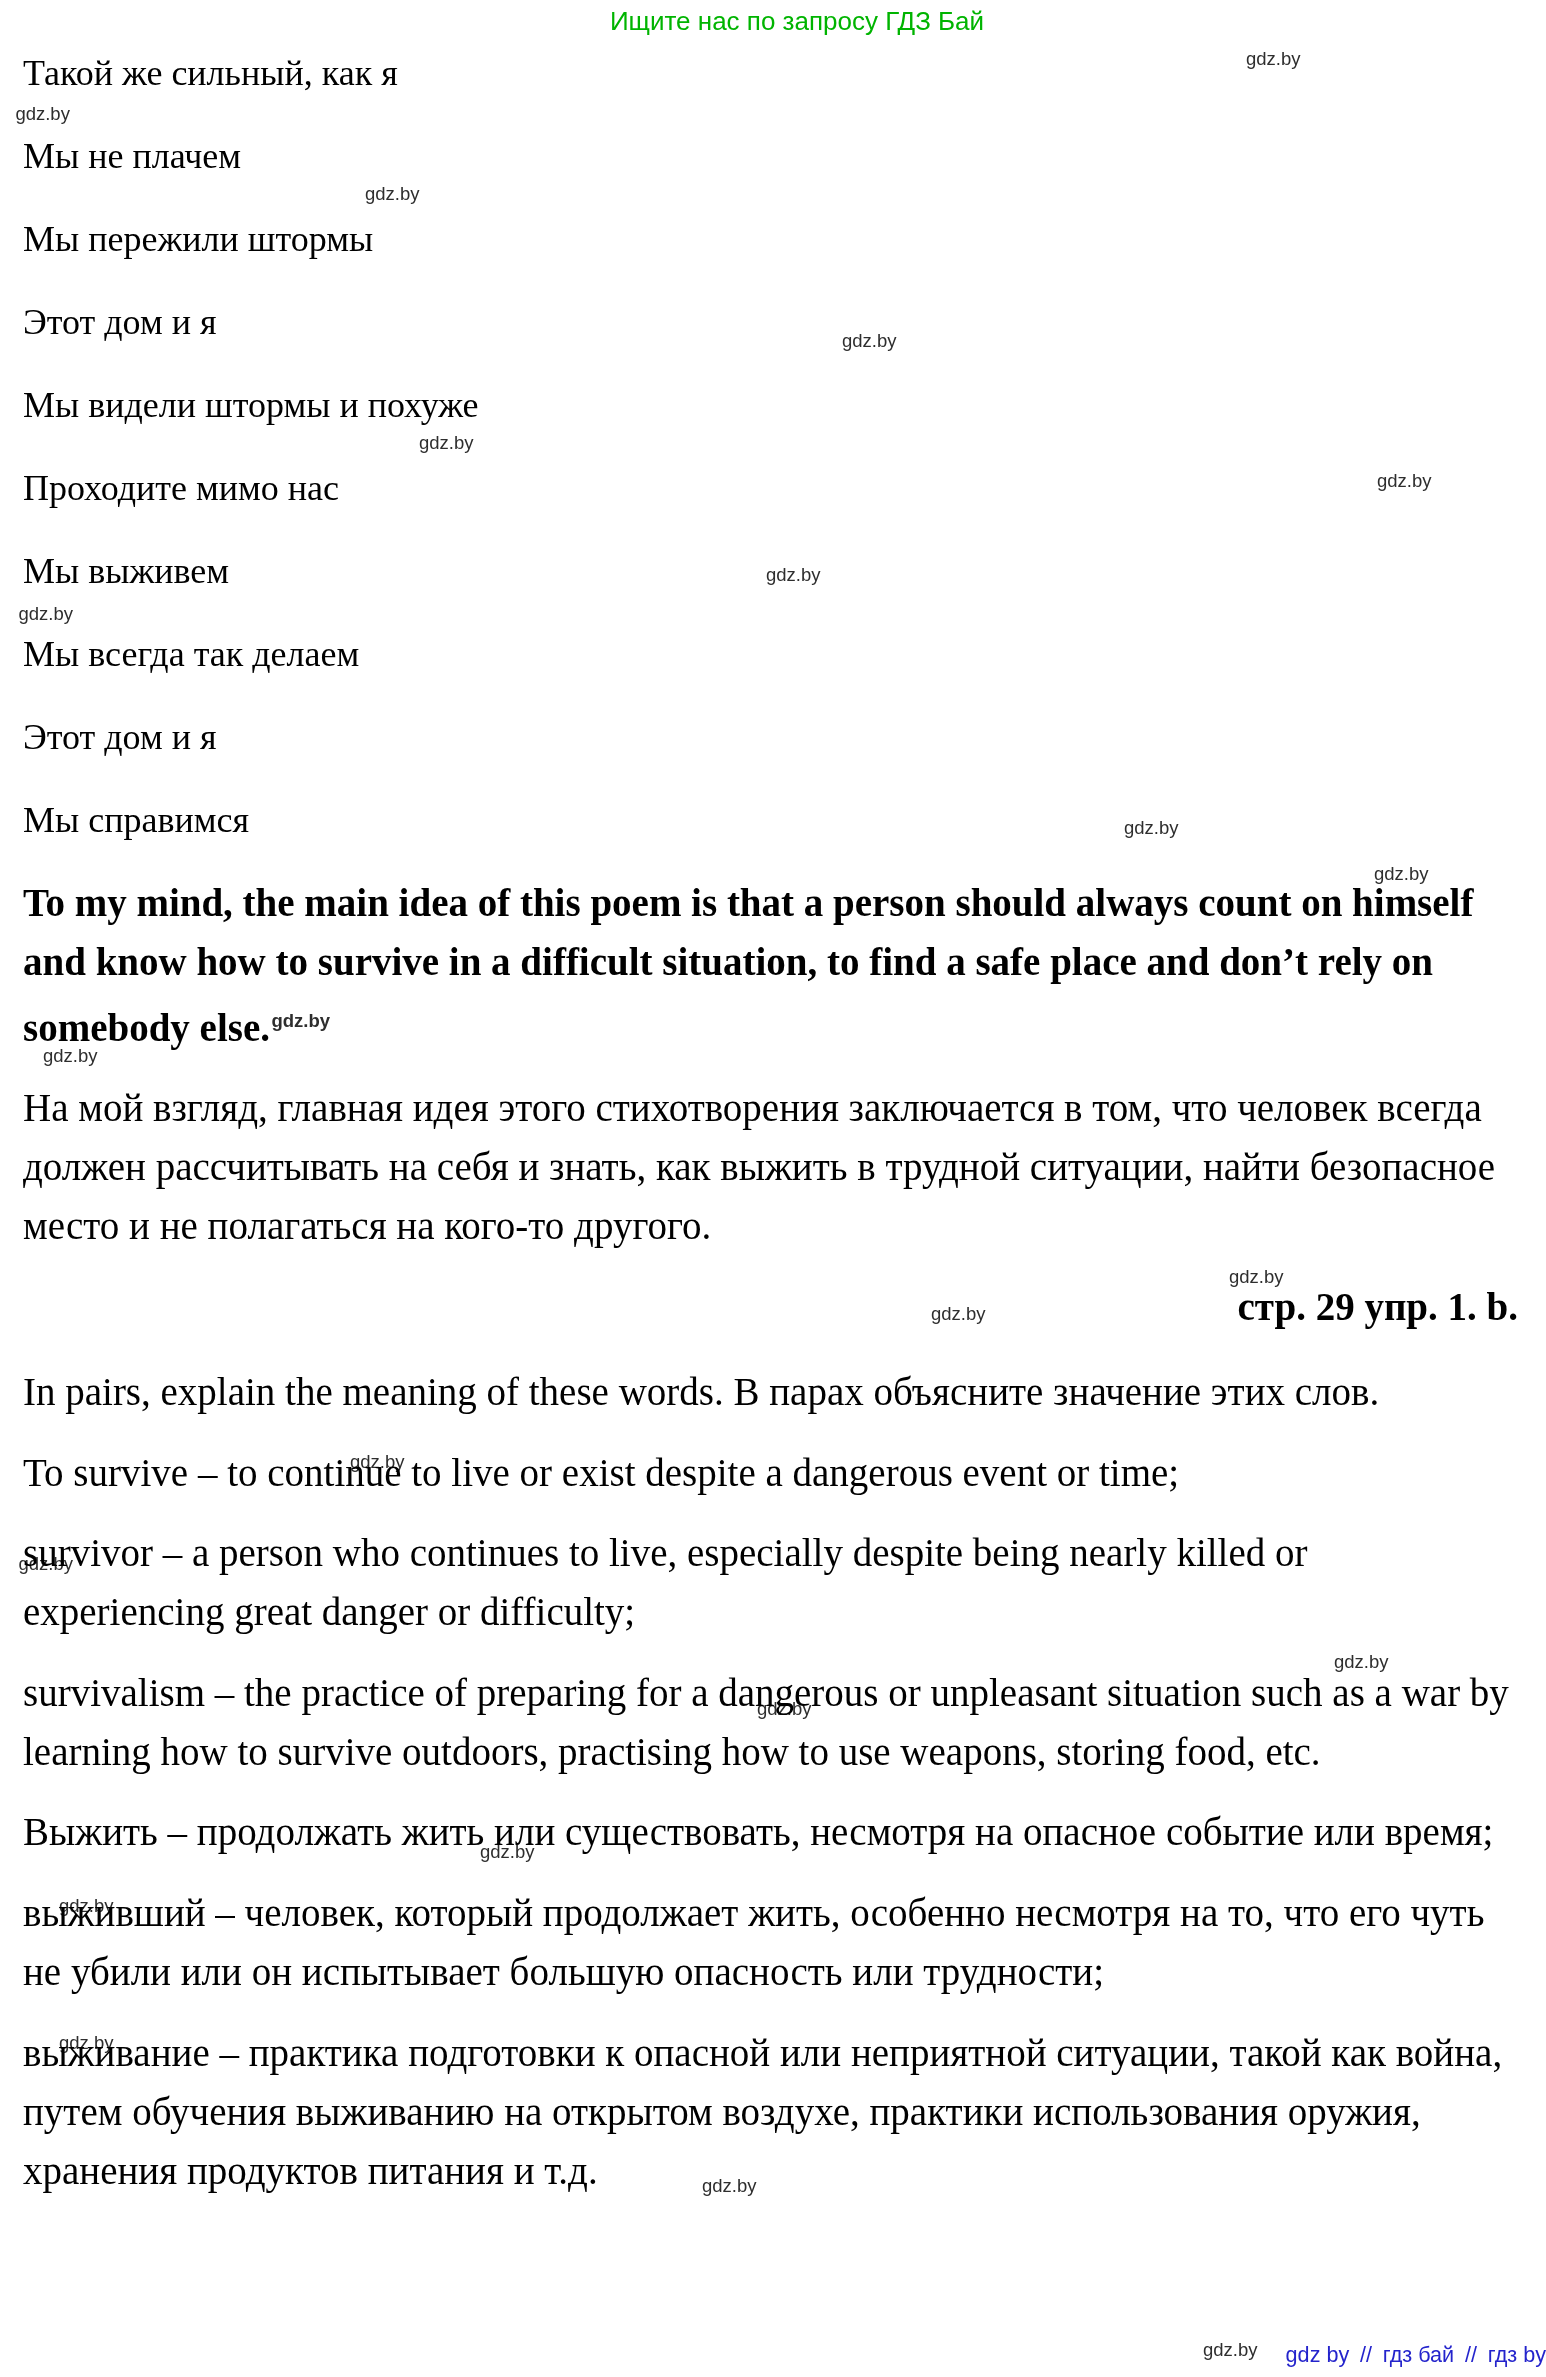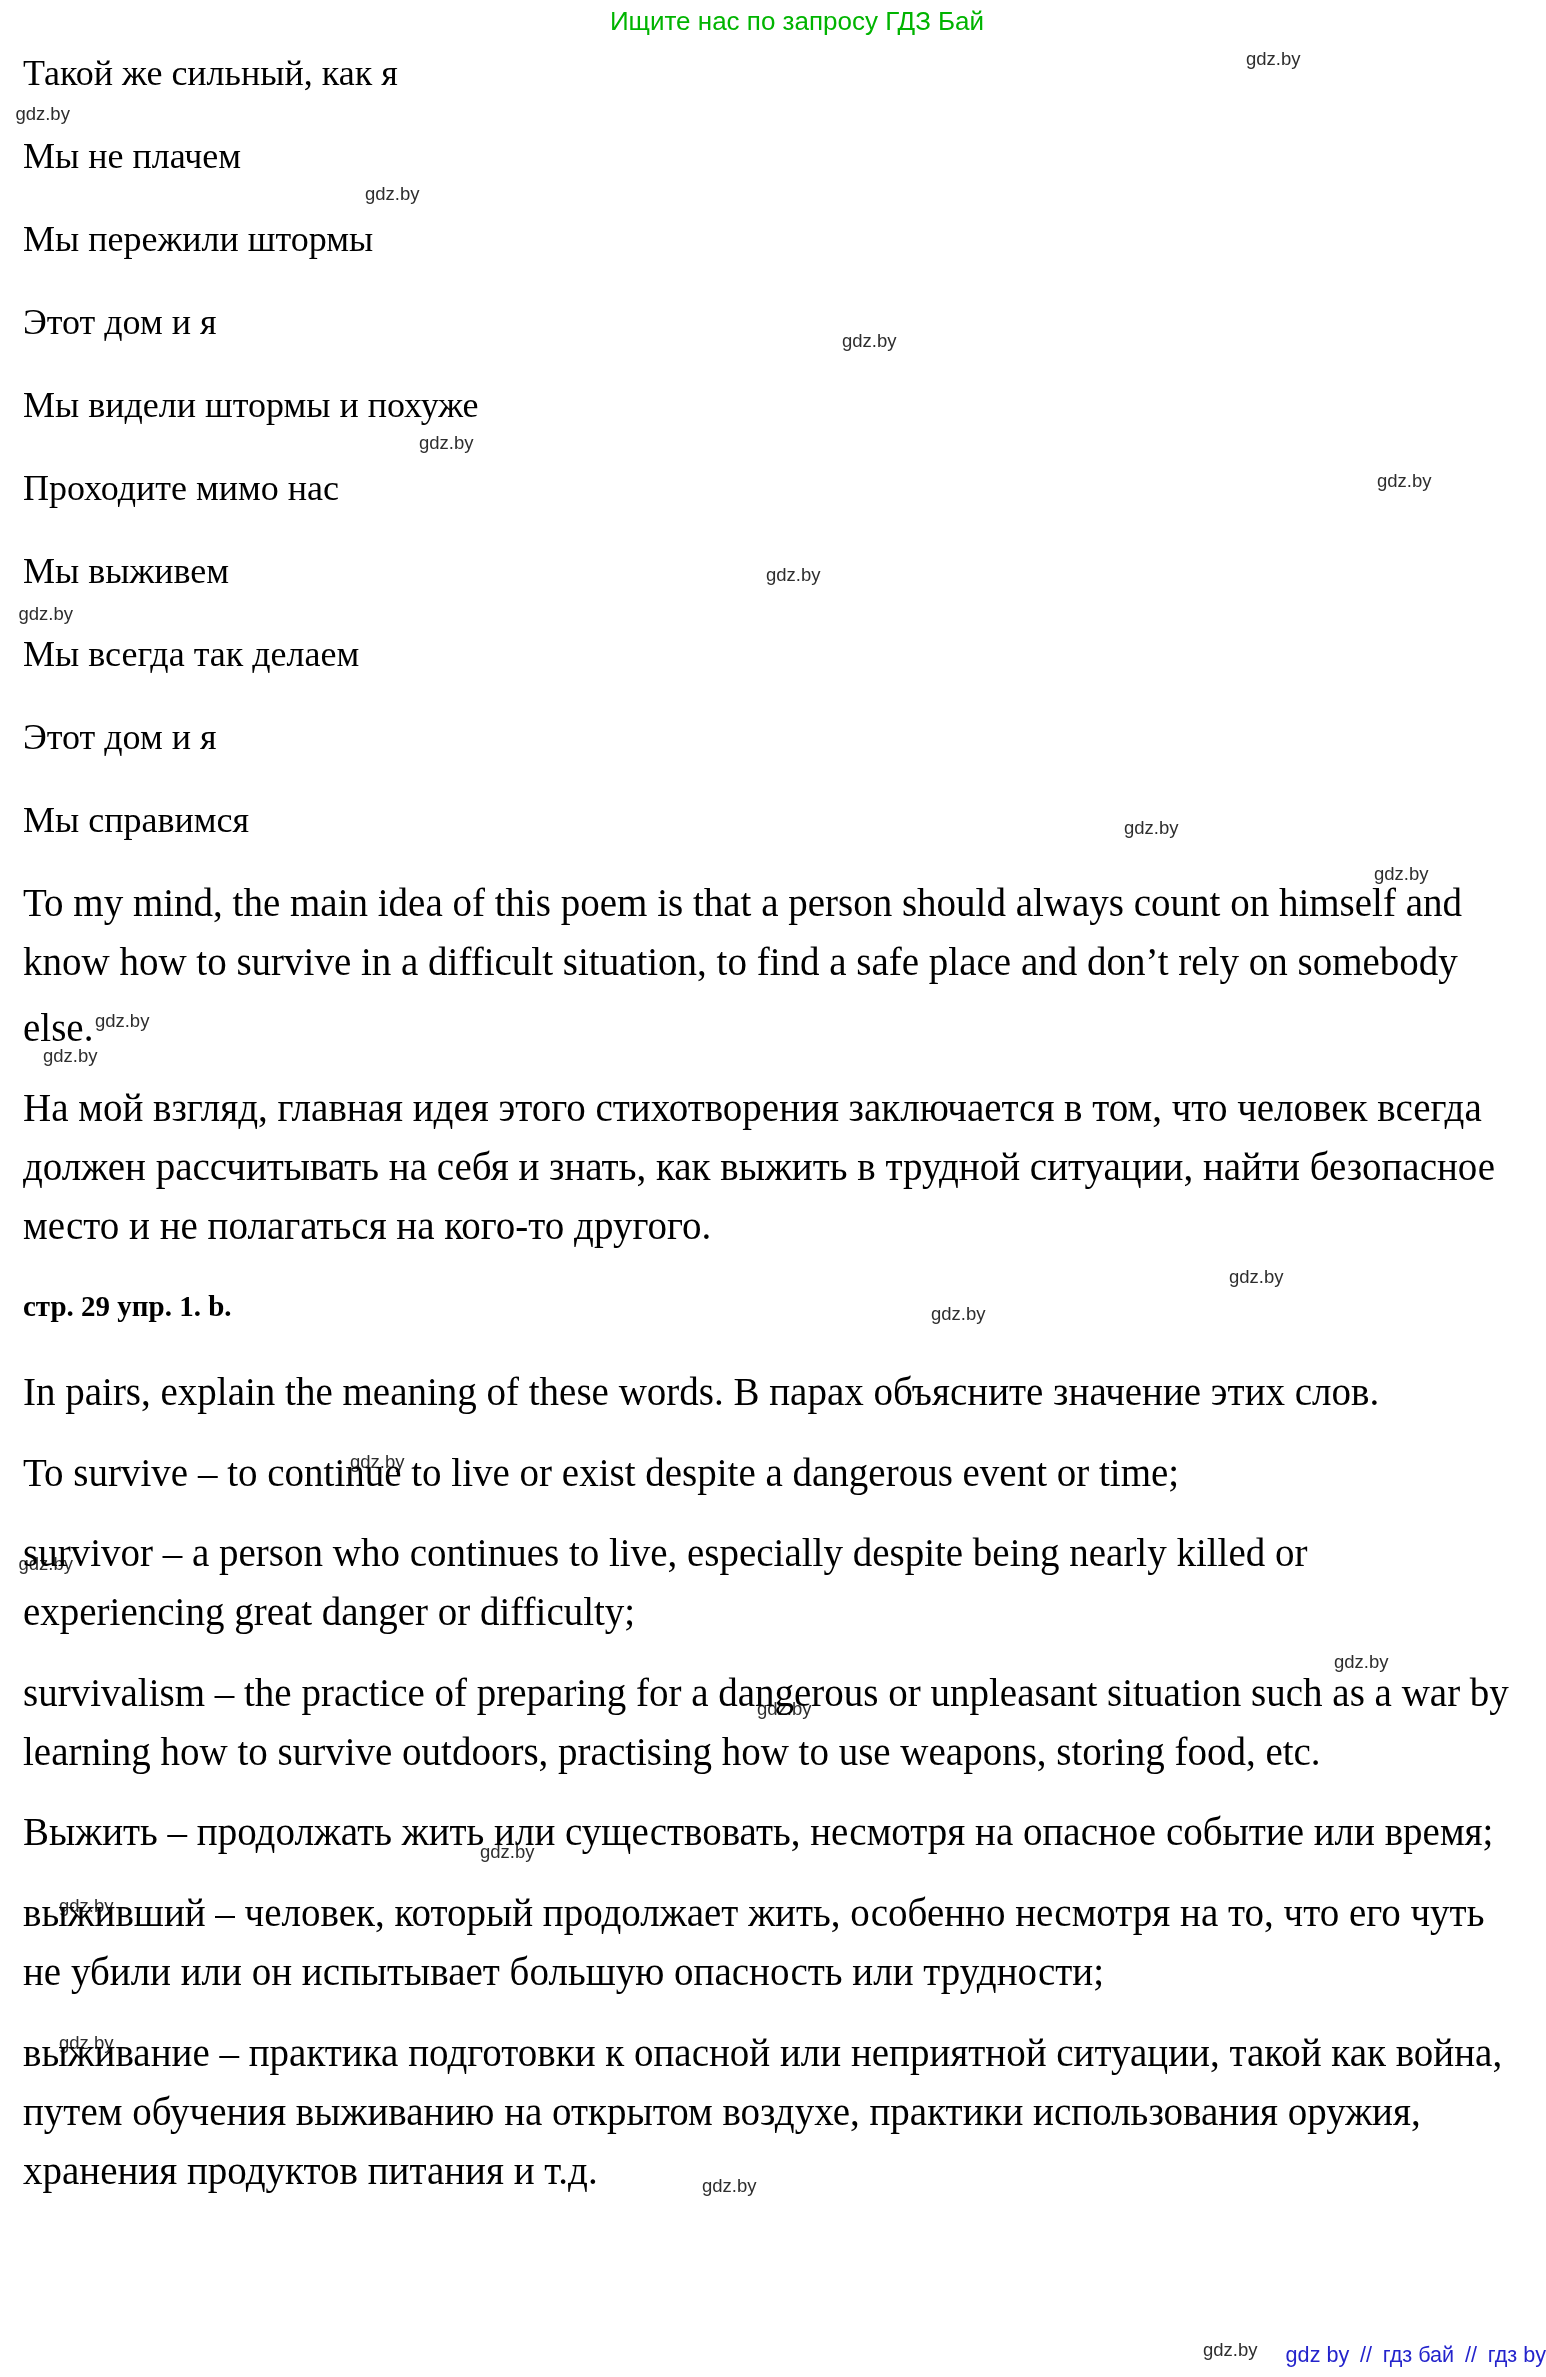--- a/index.html
+++ b/index.html
@@ -31,26 +31,27 @@
   .poem-line {
     font-size: 36px;
     line-height: 83px;
     white-space: nowrap;
   }
   .para {
     font-size: 39px;
     line-height: 59px;
     margin: 0 0 21.6px 0;
   }
-  .first-para { margin-top: 10.8px; }
+  .first-para { margin-top: 10.8px; font-weight: bold; }
   .heading {
-    font-size: 29px;
+    font-size: 39px;
     font-weight: bold;
     line-height: 59px;
     margin: 14px 0 26px 0;
+    text-align: right;
   }
   .wm {
     position: absolute;
     font-family: "Liberation Sans", sans-serif;
     font-size: 18.5px;
     color: #2e2e2e;
     white-space: nowrap;
   }
   .wm-inline {
     font-family: "Liberation Sans", sans-serif;

